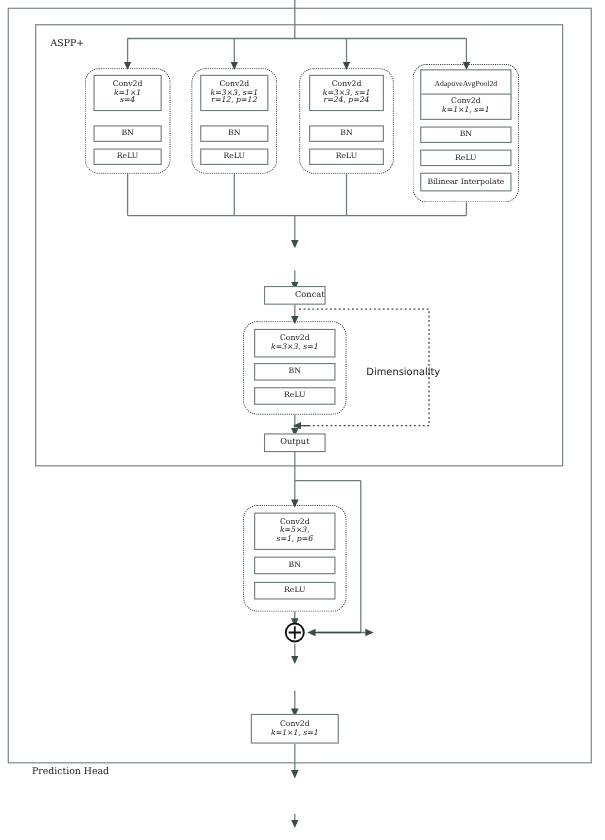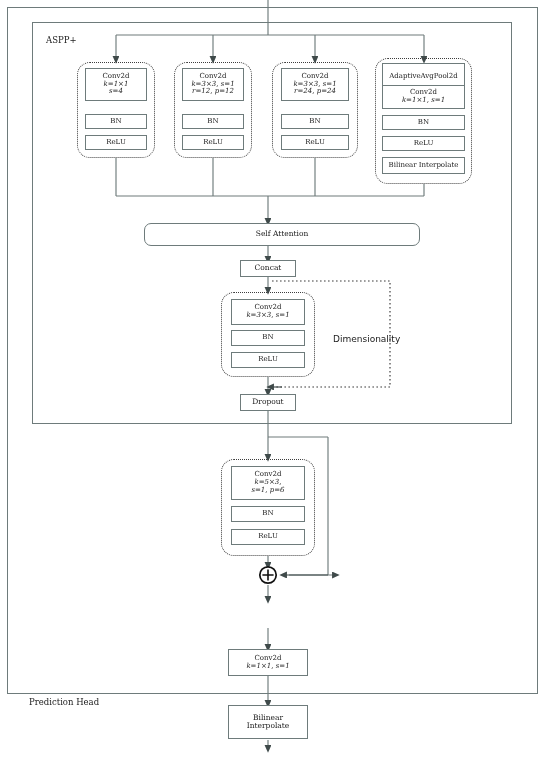--- a/index.html
+++ b/index.html
@@ -137,76 +137,69 @@
     <span class="ln it">r=24, p=24</span>
   </div>
   <div class="node" style="left:281px;top:114px;width:68px;height:15px;font-size:7px;">
     <span class="ln">BN</span>
   </div>
   <div class="node" style="left:281px;top:135px;width:68px;height:15px;font-size:7px;">
     <span class="ln">ReLU</span>
   </div>
 
   <div class="grp" style="left:375px;top:58px;width:97px;height:126px;"></div>
-  <div class="node" style="left:382px;top:63px;width:83px;height:28px;font-size:7px;">
+  <div class="node" style="left:382px;top:63px;width:83px;height:28px;font-size:7px;font-family:Liberation Serif, serif;">
     <span class="ln">AdaptiveAvgPool2d</span>
   </div>
   <div class="node" style="left:382px;top:85px;width:83px;height:24px;font-size:7px;">
     <span class="ln">Conv2d</span>
     <span class="ln it">k=1×1, s=1</span>
   </div>
   <div class="node" style="left:382px;top:115px;width:83px;height:15px;font-size:7px;">
     <span class="ln">BN</span>
   </div>
   <div class="node" style="left:382px;top:136px;width:83px;height:15px;font-size:7px;">
     <span class="ln">ReLU</span>
   </div>
   <div class="node" style="left:382px;top:157px;width:83px;height:17px;font-size:7px;">
     <span class="ln">Bilinear Interpolate</span>
   </div>
 
-  <div class="node rounded" style="left:144px;top:223px;width:276px;height:23px;font-size:7.5px;">
-    <span class="ln">Self Attention</span>
-  </div>
-  <div class="node" style="left:240px;top:260px;width:56px;height:17px;font-size:7.5px;">
+  <div class="node" style="left:240px;top:260px;width:56px;height:17px;font-size:7.5px;align-items:flex-end;">
     <span class="ln">Concat</span>
   </div>
 
   <div class="grp" style="left:221px;top:292px;width:94px;height:85px;"></div>
   <div class="node" style="left:231px;top:299px;width:74px;height:26px;font-size:7px;">
     <span class="ln">Conv2d</span>
     <span class="ln it">k=3×3, s=1</span>
   </div>
   <div class="node" style="left:231px;top:330px;width:74px;height:16px;font-size:7px;">
     <span class="ln">BN</span>
   </div>
   <div class="node" style="left:231px;top:352px;width:74px;height:16px;font-size:7px;">
     <span class="ln">ReLU</span>
   </div>
 
   <div class="node" style="left:240px;top:394px;width:56px;height:17px;font-size:7.5px;">
-    <span class="ln">Dropout</span>
+    <span class="ln">Output</span>
   </div>
 
   <div class="grp" style="left:221px;top:459px;width:94px;height:97px;"></div>
   <div class="node" style="left:231px;top:466px;width:74px;height:34px;font-size:7px;">
     <span class="ln">Conv2d</span>
     <span class="ln it">k=5×3,</span>
     <span class="ln it">s=1, p=6</span>
   </div>
   <div class="node" style="left:231px;top:506px;width:74px;height:16px;font-size:7px;">
     <span class="ln">BN</span>
   </div>
   <div class="node" style="left:231px;top:529px;width:74px;height:16px;font-size:7px;">
     <span class="ln">ReLU</span>
   </div>
 
   <div class="node" style="left:228px;top:649px;width:80px;height:27px;font-size:7px;">
     <span class="ln">Conv2d</span>
     <span class="ln it">k=1×1, s=1</span>
   </div>
-  <div class="node" style="left:228px;top:705px;width:80px;height:34px;font-size:7.5px;">
-    <span class="ln">Bilinear</span>
-    <span class="ln">Interpolate</span>
-  </div>
   <div class="plain" style="left:238px;top:751px;width:60px;font-size:8px;">Output</div>
 
 </div>
 
 </body></html>

